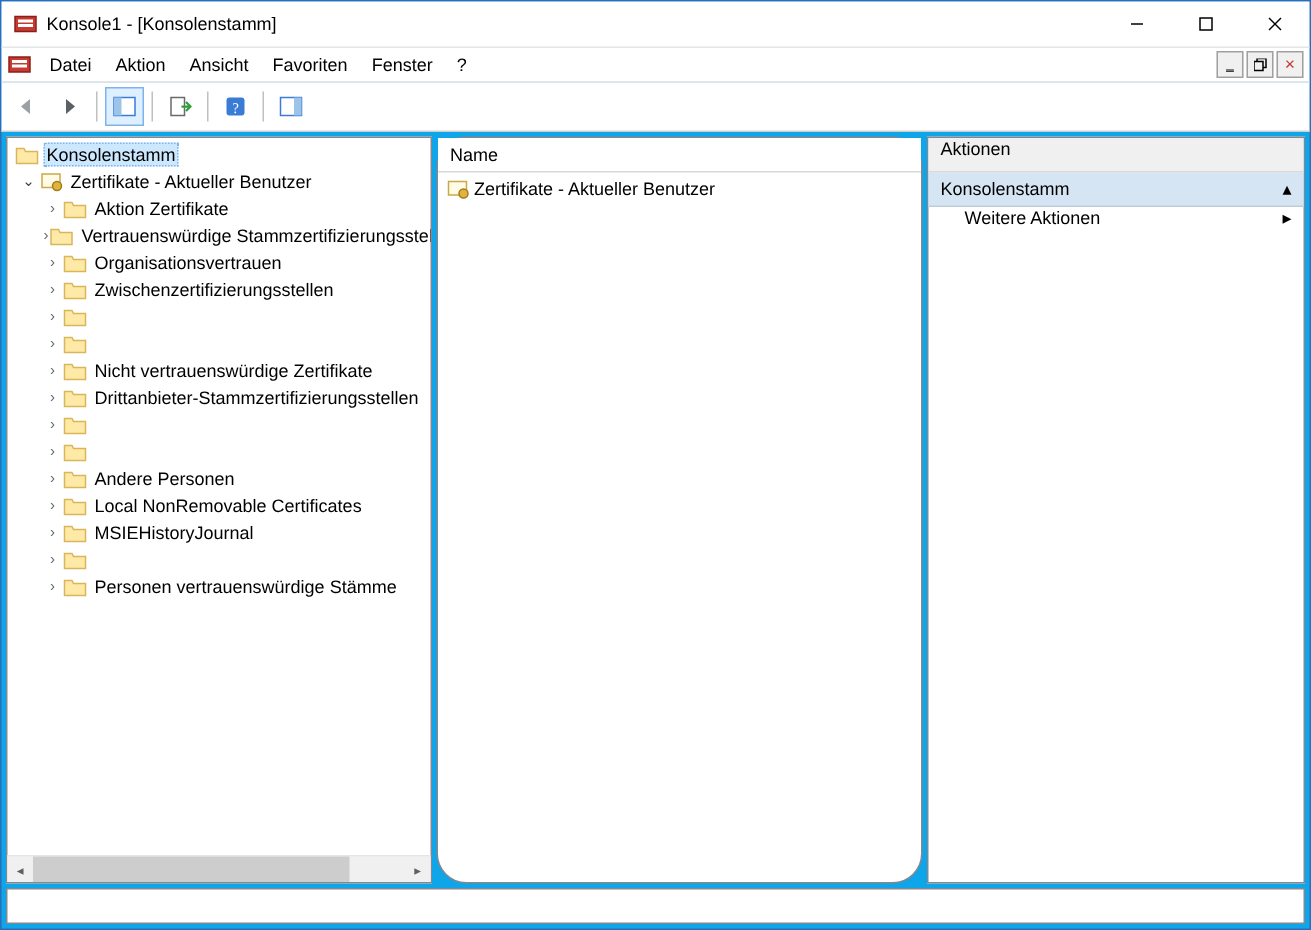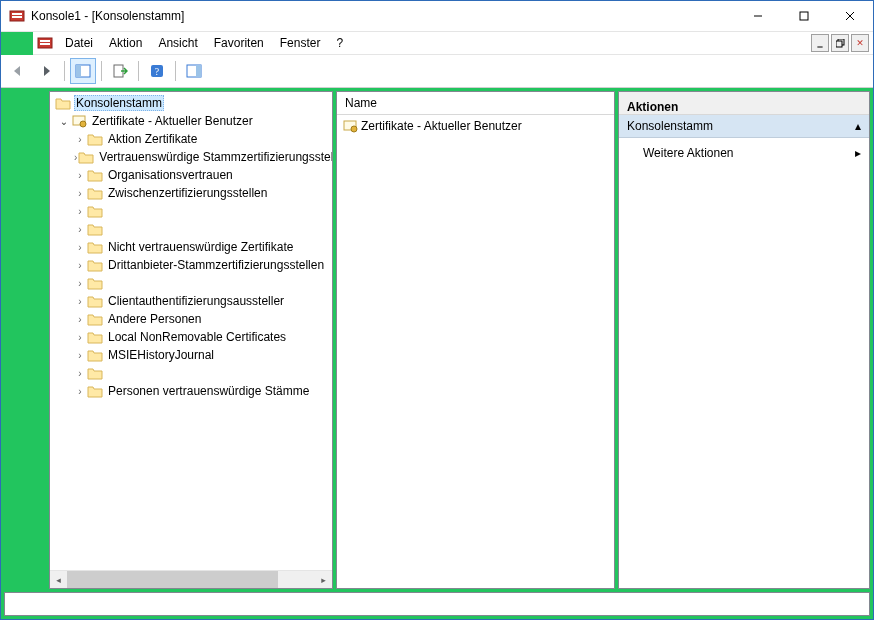--- a/index.html
+++ b/index.html
@@ -1,37 +1,37 @@
 <!DOCTYPE html>
 <html><head>
 <meta charset="utf-8">
 <style>
   html,body{margin:0;padding:0;font-family:"Segoe UI",Tahoma,sans-serif;font-size:12px;color:#000;background:#fff;}
-  .window{width:874px;height:620px;border:1px solid #2e6bb8;box-sizing:border-box;display:flex;flex-direction:column;background:#22c55e;}
+  .window{width:874px;height:620px;border:1px solid #2e6bb8;box-sizing:border-box;display:flex;flex-direction:column;background:#0ea5e9;}
   
   .titlebar{height:30px;display:flex;align-items:center;padding:0 0 0 8px;background:#fff;border-bottom:1px solid #e5e5e5;}
   .titlebar .app-icon{width:16px;height:16px;margin-right:6px;display:inline-flex;}
   .titlebar .title{flex:0 0 auto;font-size:12px;}
   .titlebar .spacer{flex:1;}
   .winbtn{width:46px;height:30px;display:flex;align-items:center;justify-content:center;}
   
-  .menubar{height:22px;display:flex;align-items:center;padding:0 4px;background:#fff;border-bottom:1px solid #e5e5e5;position:relative;margin-left:32px;}
+  .menubar{height:22px;display:flex;align-items:center;padding:0 4px;background:#fff;border-bottom:1px solid #e5e5e5;position:relative;}
   .menuitem{padding:2px 8px;cursor:default;}
   .mdi-controls{position:absolute;right:4px;top:2px;display:flex;gap:2px;}
   .mdi-btn{width:16px;height:16px;border:1px solid #a0a0a0;background:#f0f0f0;display:flex;align-items:center;justify-content:center;font-size:9px;line-height:1;}
   
   .toolbar{height:28px;display:flex;align-items:center;padding:2px 4px;border-bottom:1px solid #d0d0d0;background:#fff;gap:2px;}
   .tbtn{width:24px;height:24px;display:flex;align-items:center;justify-content:center;border:1px solid transparent;}
   .tsep{width:1px;height:20px;background:#c0c0c0;margin:0 3px;}
   
-  .body{flex:1;display:flex;min-height:0;padding-left:45px;}
+  .body{flex:1;display:flex;min-height:0;}
   .pane{border:1px solid #828790;margin:3px 0 3px 3px;background:#fff;display:flex;flex-direction:column;min-height:0;}
   .pane:last-child{margin-right:3px;}
   .tree-pane{width:282px;}
-  .list-pane{flex:1;min-width:0;}
+  .list-pane{flex:1;min-width:0;border-radius:20px;}
   .actions-pane{width:250px;}
   
   .tree{flex:1;overflow:hidden;padding-top:2px;white-space:nowrap;}
   .tree-row{display:flex;align-items:center;height:18px;padding-left:4px;cursor:default;}
   .tree-row.selected .label{background:#cce8ff;border:1px dotted #7eb4ea;padding:0 1px;}
   .tree-row .label{padding:0 2px;}
   .twist{width:12px;text-align:center;color:#6b6b6b;font-size:10px;user-select:none;}
   .twist.open{color:#404040;}
   .ticon{width:16px;height:16px;margin:0 3px 0 1px;display:inline-flex;align-items:center;justify-content:center;}
   .indent1{padding-left:8px;}
@@ -39,23 +39,23 @@
   
   .tree-scroll{height:17px;border-top:1px solid #e5e5e5;display:flex;align-items:center;background:#f0f0f0;}
   .sb-btn{width:17px;height:17px;background:#f0f0f0;border:none;display:flex;align-items:center;justify-content:center;font-size:9px;color:#606060;}
   .sb-track{flex:1;height:17px;background:#f0f0f0;position:relative;}
   .sb-thumb{position:absolute;left:0;top:0;height:17px;width:85%;background:#cdcdcd;}
   
   .list-header{height:22px;border-bottom:1px solid #d8d8d8;display:flex;align-items:center;padding-left:8px;background:#fff;}
   .list-body{flex:1;padding:2px 4px;}
   .list-row{display:flex;align-items:center;height:18px;}
   
-  .actions-title{height:22px;background:#f0f0f0;border-bottom:1px solid #d8d8d8;display:flex;align-items:flex-end;padding-left:8px;font-weight:bold;}
+  .actions-title{height:22px;background:#f0f0f0;border-bottom:1px solid #d8d8d8;display:flex;align-items:flex-start;padding-left:8px;font-weight:normal;}
   .actions-section{height:22px;background:#d6e5f3;border-bottom:1px solid #bfcddb;display:flex;align-items:center;padding:0 8px;justify-content:space-between;}
-  .actions-item{height:22px;display:flex;align-items:flex-end;padding:0 8px 0 24px;justify-content:space-between;}
+  .actions-item{height:22px;display:flex;align-items:flex-start;padding:0 8px 0 24px;justify-content:space-between;}
   
   .statusbar{height:22px;border:1px solid #828790;margin:0 3px 3px 3px;background:#fff;}
   
   svg{display:block;}
 </style>
 </head>
 <body>
 
 <div class="window">
 
@@ -255,21 +255,20 @@
                 </svg>
               </span>
             </div>
             <div class="tree-row indent2">
               <span class="twist">›</span>
               <span class="ticon">
                 <svg width="16" height="14">
                   <path d="M1 3h5l1 2h8v8H1z" fill="#ffe9a6" stroke="#d9b65a"></path>
                 </svg>
               </span>
-              <span class="label">Clientauthentifizierungsaussteller</span>
             </div>
             <div class="tree-row indent2">
               <span class="twist">›</span>
               <span class="ticon">
                 <svg width="16" height="14">
                   <path d="M1 3h5l1 2h8v8H1z" fill="#ffe9a6" stroke="#d9b65a"></path>
                 </svg>
               </span>
               <span class="label">Andere Personen</span>
             </div>

